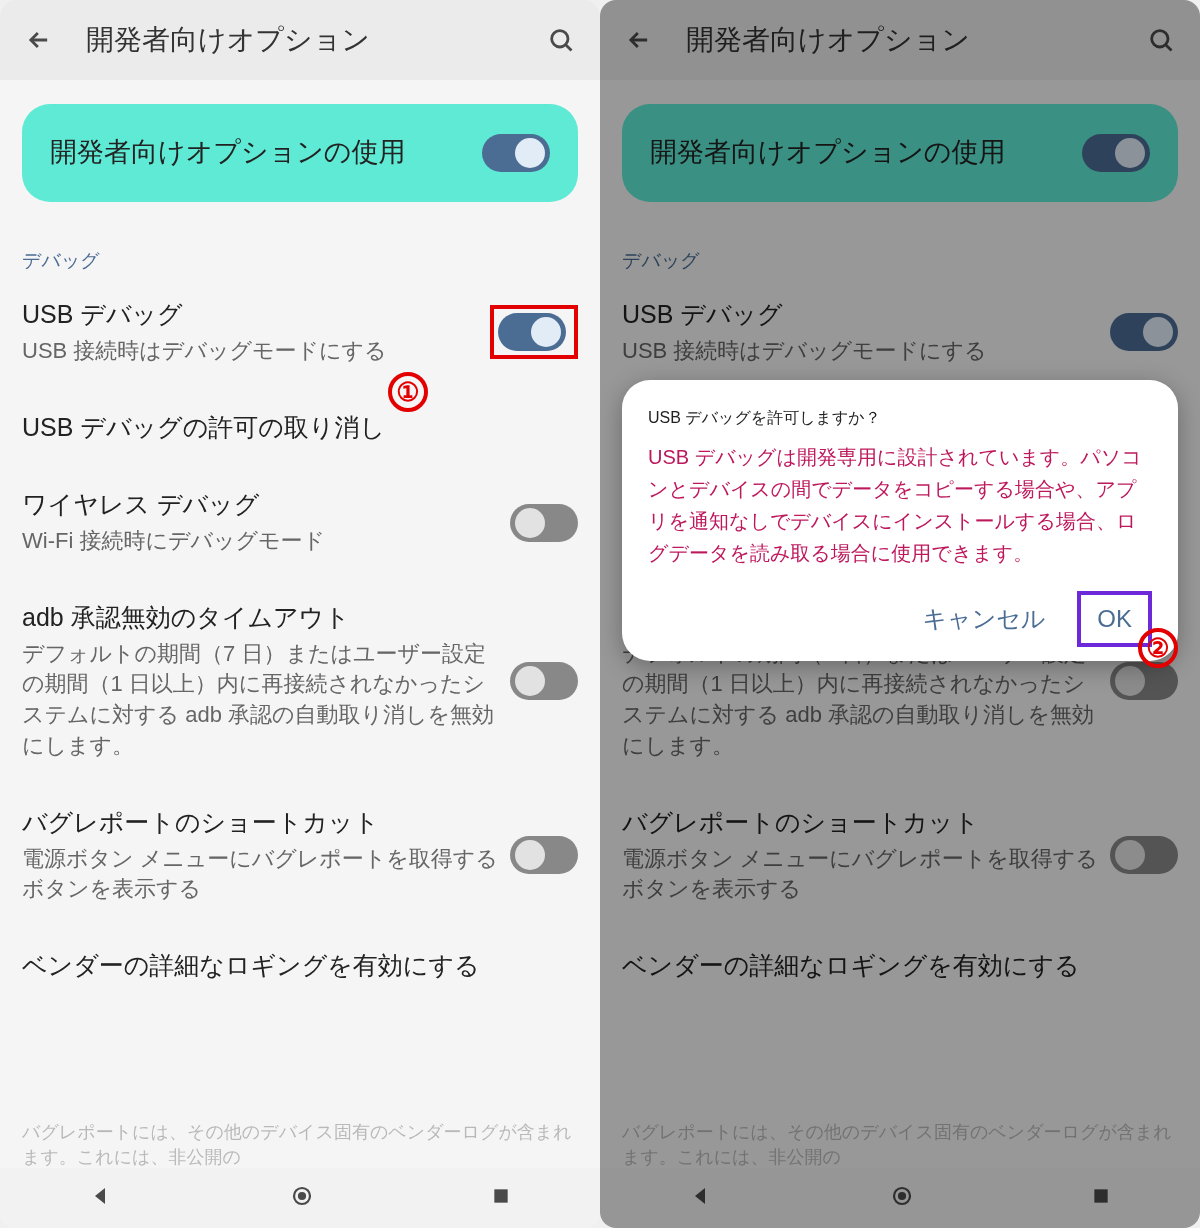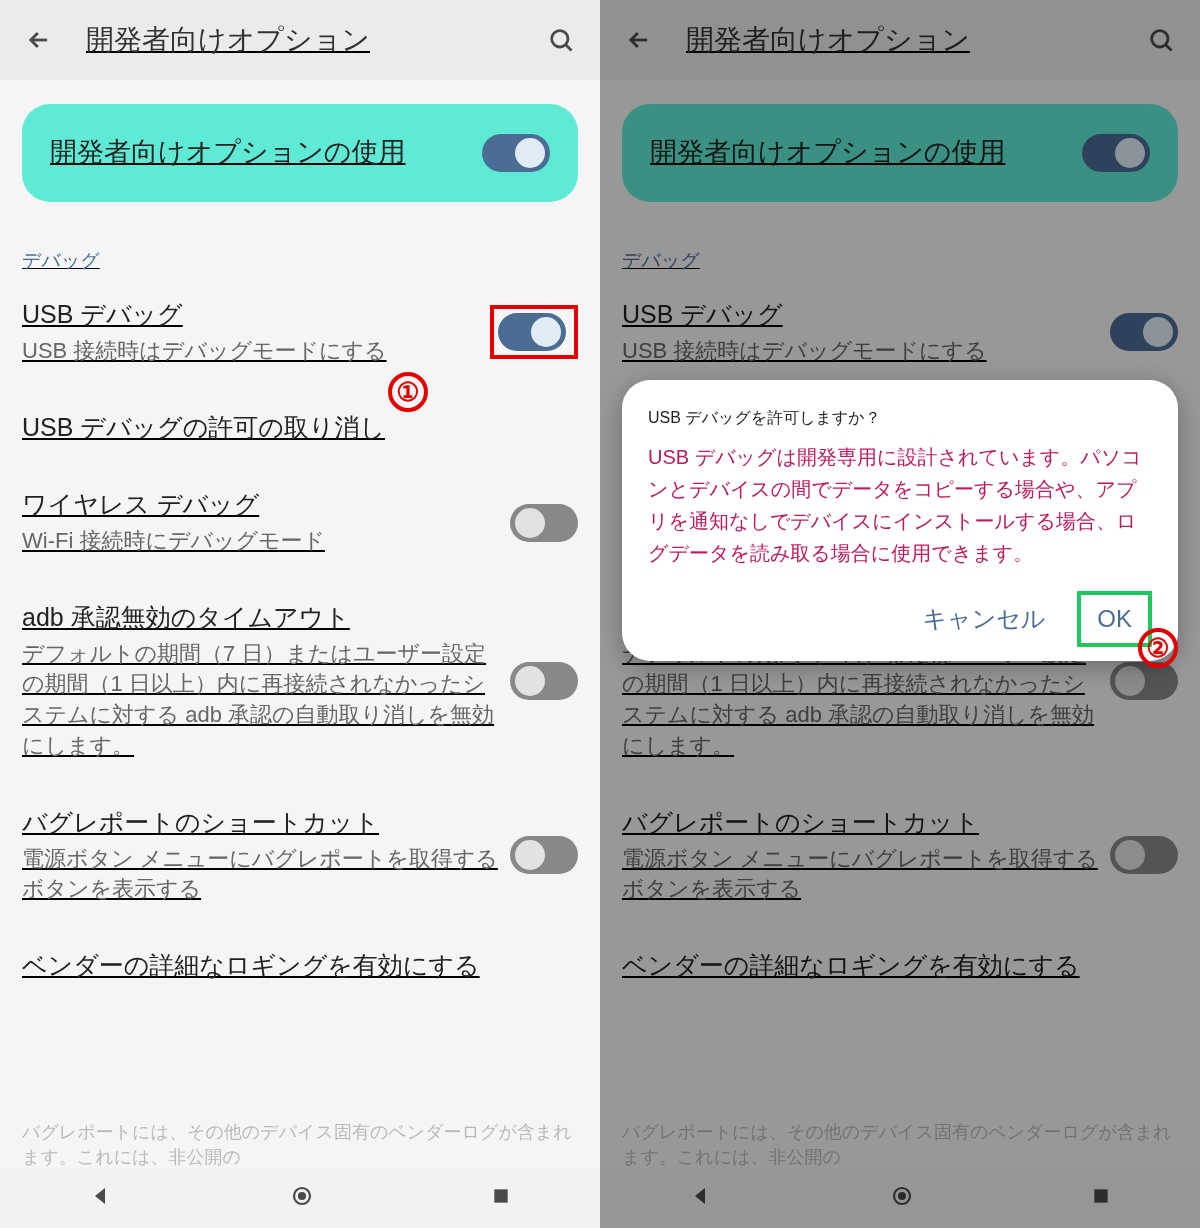--- a/index.html
+++ b/index.html
@@ -10,22 +10,21 @@
     background: #f0f0f0;
     display: flex;
     overflow: hidden;
   }
   .screen {
     width: 600px;
     height: 1228px;
     background: #f5f5f5;
     position: relative;
     overflow: hidden;
-    border-radius: 0;
-    text-decoration: underline;
+    border-radius: 16px;
   }
   .screen-dim {
     position: absolute;
     inset: 0;
     background: rgba(0,0,0,0.38);
     z-index: 5;
     pointer-events: none;
   }
   .appbar {
     height: 80px;
@@ -158,21 +157,21 @@
     margin-top: 22px;
     align-items: center;
   }
   .sheet .d-btn {
     font-size: 24px;
     color: #4b6d93;
     font-weight: 500;
     padding: 6px 4px;
   }
   .ok-wrap {
-    border: 4px solid #22c55e;
+    border: 4px solid #6d28d9;
     padding: 4px 12px;
   }
 
   .faded-footer {
     position: absolute;
     bottom: 58px;
     left: 22px; right: 22px;
     font-size: 18px;
     color: #888;
     line-height: 1.4;

